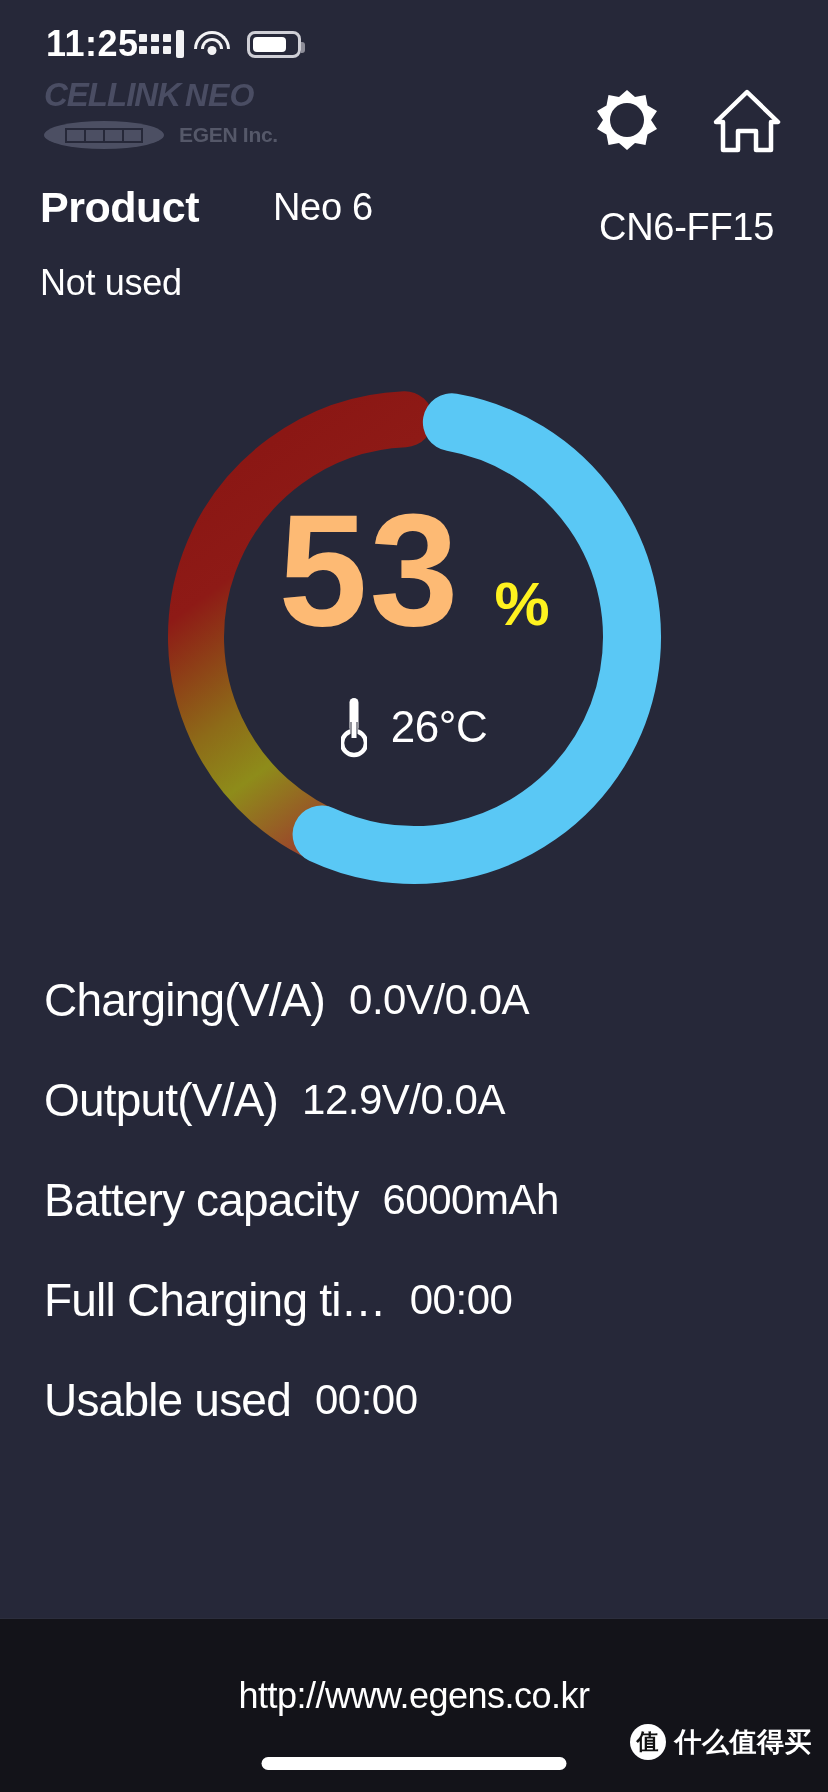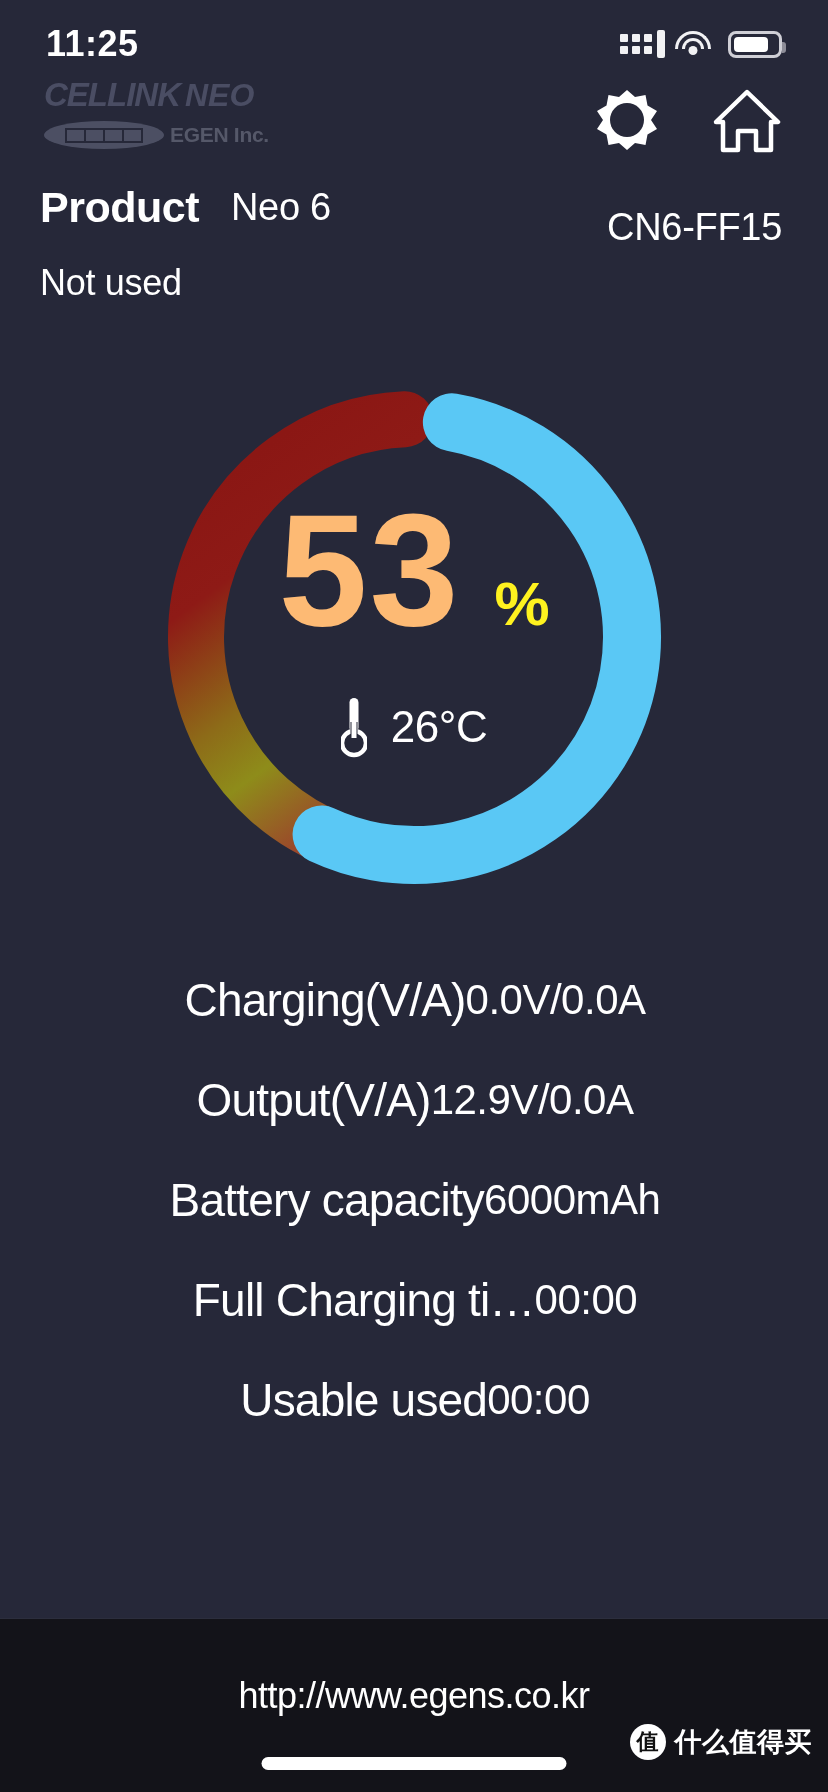--- a/index.html
+++ b/index.html
@@ -12,21 +12,21 @@
   .phone {
     position:relative;
     width:828px; height:1792px;
     background:#262839;
     overflow:hidden;
   }
 
   
   .statusbar {
     position:absolute; top:0; left:0; right:0; height:72px;
-    display:flex; align-items:center; justify-content:space-between;
+    display:flex; align-items:center; 
     padding:16px 46px 0 46px;
   }
   .status-time {
     color:#ffffff; font-size:36px; font-weight:600; letter-spacing:0.5px;
     font-family:"Liberation Sans", sans-serif;
   }
   .status-icons { display:flex; align-items:center; gap:17px; }
   .sig-matrix { display:grid; grid-template-columns:repeat(3,8px); grid-template-rows:repeat(2,8px); gap:4px; position:relative; }
   .sig-matrix i { display:block; width:8px; height:8px; background:#f2f2f4; border-radius:1px; }
   .sig-bar { position:absolute; right:-13px; top:-4px; width:8px; height:28px; background:#f2f2f4; border-radius:2px; }
@@ -41,49 +41,49 @@
   .battery .cap { position:absolute; right:-7px; top:8px; width:4px; height:11px; background:#8d8d98; border-radius:0 3px 3px 0; }
 
   
   .brandblock { position:absolute; top:78px; left:44px; }
   .brand-top {
     font-size:33px; font-weight:bold; font-style:italic;
     color:#4a4d63; letter-spacing:-1px; line-height:1;
     font-family:"Liberation Sans", sans-serif;
   }
   .brand-top .neo { font-size:32px; margin-left:5px; letter-spacing:0px; }
-  .brand-bottom { display:flex; align-items:center; gap:6px; margin-top:10px; }
+  .brand-bottom { display:flex; align-items:center; gap:15px; margin-top:10px; }
   .egen-oval {
     width:120px; height:28px; border-radius:50%;
     background:#4c4f63; display:flex; align-items:center; justify-content:center;
   }
   .egen-oval .glyph {
     width:78px; height:15px;
     border:2px solid #262839;
     display:flex; align-items:stretch;
   }
   .egen-oval .glyph i { flex:1; border-right:2px solid #262839; }
   .egen-oval .glyph i:last-child { border-right:none; }
   .egen-name { color:#555869; font-size:21px; font-weight:600; letter-spacing:-0.3px; }
 
   
   .hdr-icons { position:absolute; top:86px; right:46px; display:flex; align-items:center; gap:50px; }
   .icon-btn { width:70px; height:70px; position:relative; cursor:pointer; }
 
   
   .product-row {
-    position:absolute; top:176px; left:0; right:4px; height:62px;
+    position:absolute; top:176px; left:0; right:12px; height:62px;
     display:flex; align-items:center;
   }
   .product-label {
     color:#ffffff; font-size:43px; font-weight:bold;
     margin-left:40px; letter-spacing:-0.5px;
   }
   .product-model {
-    color:#ffffff; font-size:38px; margin-left:32px; letter-spacing:-0.3px;
+    color:#ffffff; font-size:38px; margin-left:74px; letter-spacing:-0.3px;
   }
   .product-serial {
     color:#ffffff; font-size:38px; position:absolute; right:42px; letter-spacing:-0.3px;margin-top:40px;
   }
   .usage-state {
     position:absolute; top:262px; left:40px;
     color:#ffffff; font-size:36px; letter-spacing:-0.3px;
   }
 
   
@@ -102,22 +102,22 @@
     letter-spacing:2px;
   }
   .pct-sign { color:#fff21f; font-size:62px; font-weight:600; margin-left:34px; }
   .temp-row { display:flex; align-items:center; gap:24px; margin-top:54px; }
   .thermo { width:26px; height:62px; position:relative; }
   .temp-text { color:#ffffff; font-size:44px; letter-spacing:-0.5px; }
 
   
   .data-list { position:absolute; top:950px; left:0; right:0; }
   .data-row {
-    display:flex; align-items:center; justify-content:center;
-    height:100px; padding:0 42px 0 44px;
+    display:flex; align-items:center; justify-content:flex-start;
+    height:100px; padding:0 42px 0 44px;gap:24px;
   }
   .data-key { color:#ffffff; font-size:46px; letter-spacing:-0.8px; white-space:nowrap; }
   .data-val { color:#ffffff; font-size:42px; letter-spacing:-0.5px; white-space:nowrap; }
 
   
   .footer {
     position:absolute; left:0; right:0; bottom:0; height:174px;
     background:#131319;
     border-top:1px solid #2c2e3d;
   }

